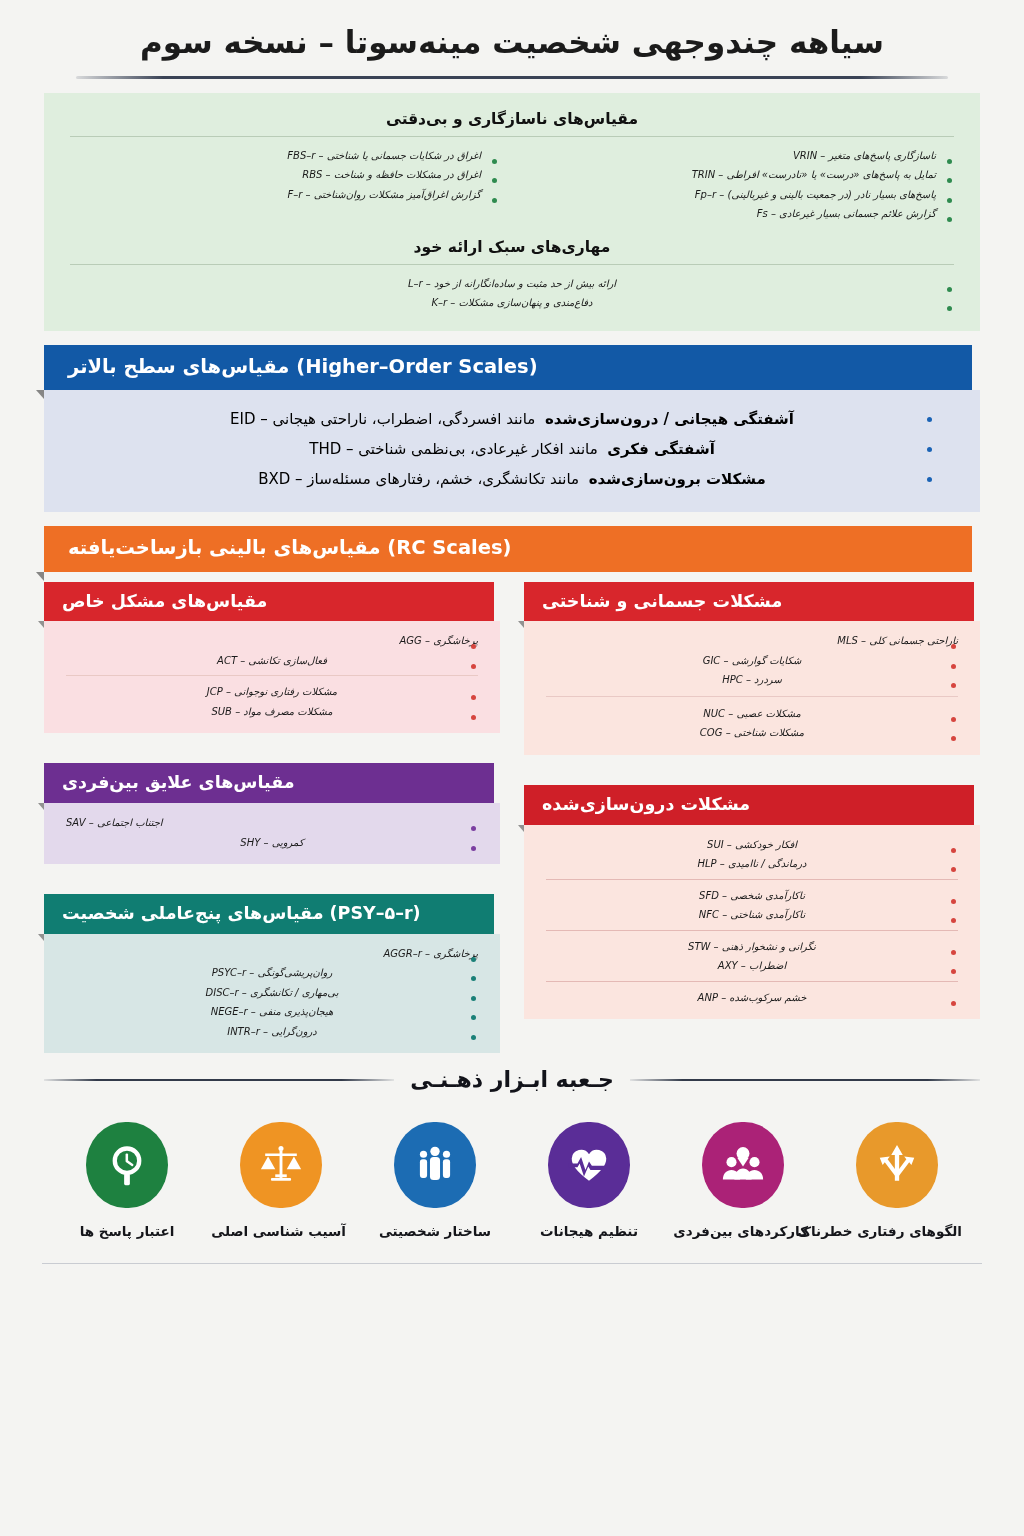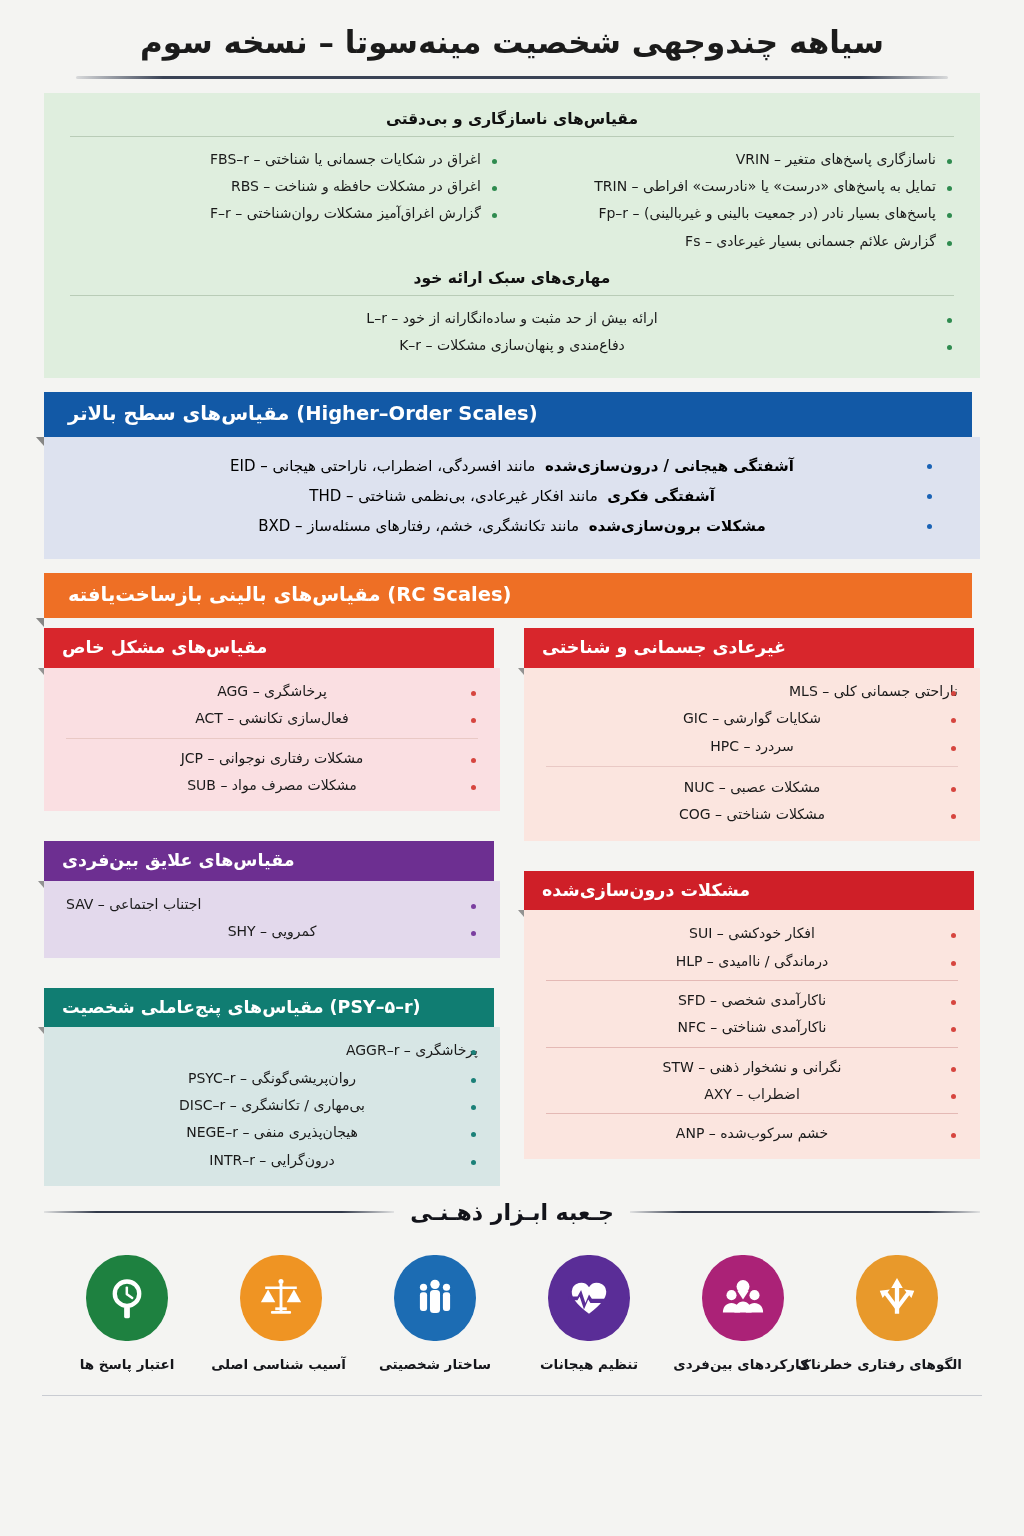--- a/index.html
+++ b/index.html
@@ -84,26 +84,27 @@
     height: 1px;
     background: #b9ccb7;
     margin: 0 0 9px 0;
   }
   .hrule-pink { background: #e9c9c5; }
   .hrule-rose { background: #e4b9b5; }
 
   ul.items { list-style: none; }
   ul.items li {
     position: relative;
-    font-size: 14px;
+    font-size: 10px;
     color: #1a1a1a;
     line-height: 1.95;
     padding-right: 18px;
     text-align: right;
     white-space: nowrap;
+    font-style: italic;
   }
   ul.items li::before {
     content: "";
     position: absolute;
     right: 2px;
     top: 13px;
     width: 5px; height: 5px;
     border-radius: 50%;
   }
   .bul-green li::before  { background: #2f8b4f; }
@@ -303,21 +304,21 @@
 </div>
 
 <div class="section" style="margin-top:14px">
   <div class="ribbon ribbon-orange">(RC Scales) مقیاس‌های بالینی بازساخت‌یافته</div>
 
   <div class="rc-grid">
 
     <div class="rc-col">
 
       <div class="card">
-        <div class="card-head hd-red">غیرعادی جسمانی و شناختی</div>
+        <div class="card-head hd-red">مشکلات جسمانی و شناختی</div>
         <div class="card-body bd-salmon">
           <ul class="items bul-red" style="text-align:center">
             <li style="text-align:right;padding-right:0">ناراحتی جسمانی کلی – MLS</li>
             <li style="text-align:center;padding-right:0">شکایات گوارشی – GIC</li>
             <li style="text-align:center;padding-right:0">سردرد – HPC</li>
           </ul>
           <div class="hrule hrule-pink" style="margin:6px 0 7px 0"></div>
           <ul class="items bul-red" style="text-align:center">
             <li style="text-align:center;padding-right:0">مشکلات عصبی – NUC</li>
             <li style="text-align:center;padding-right:0">مشکلات شناختی – COG</li>
@@ -349,21 +350,21 @@
         </div>
       </div>
     </div>
 
     <div class="rc-col">
 
       <div class="card">
         <div class="card-head hd-red">مقیاس‌های مشکل خاص</div>
         <div class="card-body bd-pink">
           <ul class="items bul-red">
-            <li style="text-align:center;padding-right:0">پرخاشگری – AGG</li>
+            <li style="padding-right:0">پرخاشگری – AGG</li>
             <li style="text-align:center;padding-right:0">فعال‌سازی تکانشی – ACT</li>
           </ul>
           <div class="hrule hrule-pink" style="margin:5px 0 6px 0"></div>
           <ul class="items bul-red">
             <li style="text-align:center;padding-right:0">مشکلات رفتاری نوجوانی – JCP</li>
             <li style="text-align:center;padding-right:0">مشکلات مصرف مواد – SUB</li>
           </ul>
         </div>
       </div>
 

